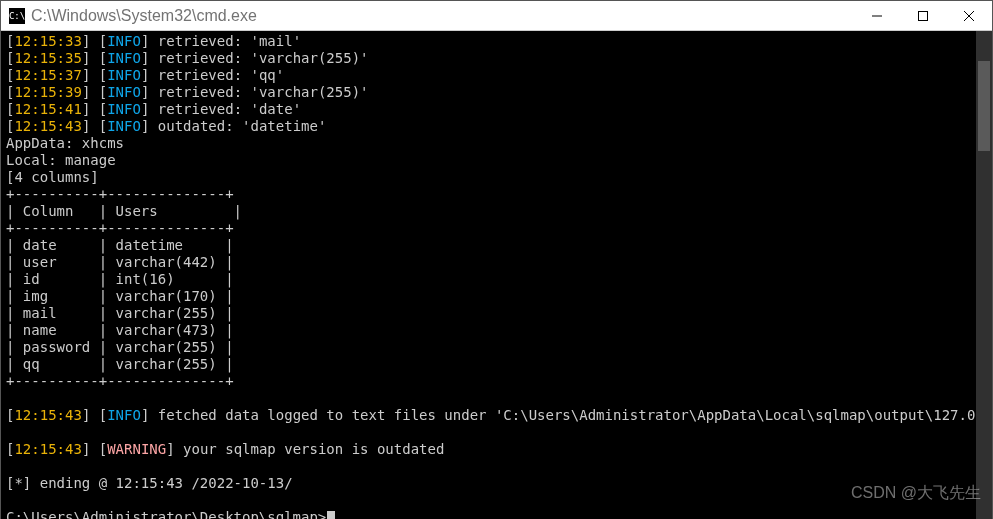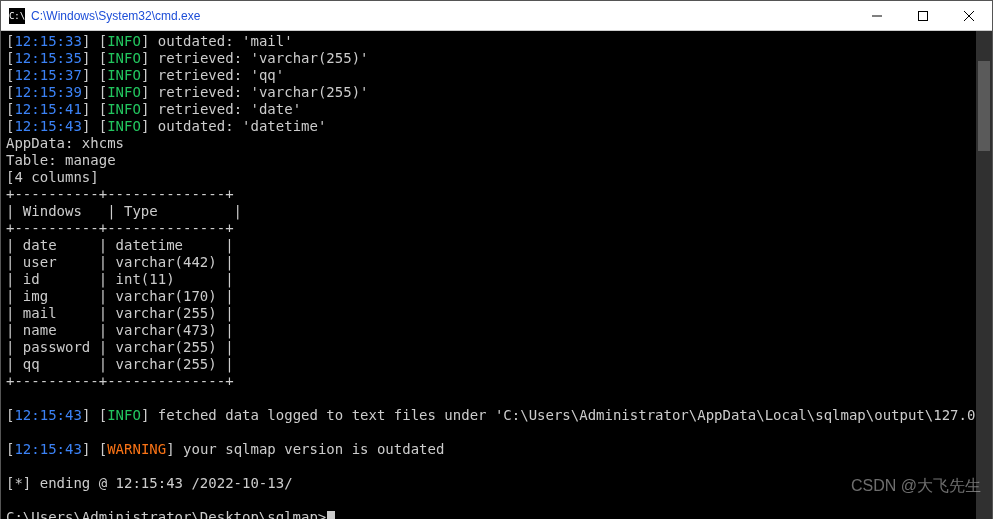--- a/index.html
+++ b/index.html
@@ -1,33 +1,33 @@
 <!DOCTYPE html>
 <html><head>
 <meta charset="utf-8">
 <style>
   * { margin:0; padding:0; box-sizing:border-box; }
   body { background:#fff; font-family:"Segoe UI",sans-serif; width:993px; height:519px; overflow:hidden; position:relative; }
   .window { width:993px; height:519px; border:1px solid #555; background:#000; display:flex; flex-direction:column; }
   .titlebar { height:30px; background:#fff; display:flex; align-items:center; border-bottom:1px solid #ccc; }
   .titlebar .icon { width:16px; height:16px; margin:0 6px 0 8px; background:#000; color:#fff; font-size:9px; font-family:Consolas,monospace; display:flex; align-items:center; justify-content:center; }
-  .titlebar .title { flex:1; font-size:12px; color:#1d4ed8; }
+  .titlebar .title { flex:1; font-size:16px; color:#737373; }
   .titlebar .btns { display:flex; }
   .titlebar .btn { width:46px; height:30px; display:flex; align-items:center; justify-content:center; font-size:10px; color:#000; }
   .titlebar .btn svg { width:10px; height:10px; }
   .term-wrap { flex:1; display:flex; background:#000; }
   .term { flex:1; padding:2px 5px; font-family:"NSimSun","SimSun",Consolas,monospace; font-size:14px; line-height:17px; color:#ccc; white-space:pre; overflow:hidden; }
   .scrollbar { width:16px; background:#303030; position:relative; }
   .scroll-thumb { position:absolute; top:30px; left:2px; width:12px; height:90px; background:#5a5a5a; }
-  .ts { color:#3b82f6; }
-  .lvl-info { color:#22c55e; }
-  .lvl-warn { color:#f97316; }
+  .ts { color:#eab308; }
+  .lvl-info { color:#0ea5e9; }
+  .lvl-warn { color:#fca5a5; }
   .brkt { color:#ccc; }
   .txt { color:#ccc; }
-  .watermark { position:absolute; right:12px; bottom:22px; color:rgba(200,200,200,.55); font-size:16px; font-family:sans-serif; pointer-events:none; }
+  .watermark { position:absolute; right:12px; bottom:15px; color:rgba(200,200,200,.55); font-size:16px; font-family:sans-serif; pointer-events:none; }
   .cursor { display:inline-block; width:8px; height:14px; background:#ccc; vertical-align:text-bottom; margin-left:1px; }
 </style>
 </head>
 <body>
 
 <div class="window">
   <div class="titlebar">
     <div class="icon">C:\</div>
     <div class="title">C:\Windows\System32\cmd.exe</div>
     <div class="btns">
@@ -43,35 +43,35 @@
         </div>
       <div class="btn">
           <svg viewBox="0 0 10 10">
             <line x1="0" y1="0" x2="10" y2="10" stroke="#000" stroke-width="1"></line>
             <line x1="10" y1="0" x2="0" y2="10" stroke="#000" stroke-width="1"></line>
           </svg>
         </div>
     </div>
   </div>
   <div class="term-wrap">
-    <div class="term" id="term"><span class="brkt">[</span><span class="ts">12:15:33</span><span class="brkt">]</span> <span class="brkt">[</span><span class="lvl-info">INFO</span><span class="brkt">]</span> <span class="txt">outdated: 'mail'</span>
+    <div class="term" id="term"><span class="brkt">[</span><span class="ts">12:15:33</span><span class="brkt">]</span> <span class="brkt">[</span><span class="lvl-info">INFO</span><span class="brkt">]</span> <span class="txt">retrieved: 'mail'</span>
 <span class="brkt">[</span><span class="ts">12:15:35</span><span class="brkt">]</span> <span class="brkt">[</span><span class="lvl-info">INFO</span><span class="brkt">]</span> <span class="txt">retrieved: 'varchar(255)'</span>
 <span class="brkt">[</span><span class="ts">12:15:37</span><span class="brkt">]</span> <span class="brkt">[</span><span class="lvl-info">INFO</span><span class="brkt">]</span> <span class="txt">retrieved: 'qq'</span>
 <span class="brkt">[</span><span class="ts">12:15:39</span><span class="brkt">]</span> <span class="brkt">[</span><span class="lvl-info">INFO</span><span class="brkt">]</span> <span class="txt">retrieved: 'varchar(255)'</span>
 <span class="brkt">[</span><span class="ts">12:15:41</span><span class="brkt">]</span> <span class="brkt">[</span><span class="lvl-info">INFO</span><span class="brkt">]</span> <span class="txt">retrieved: 'date'</span>
 <span class="brkt">[</span><span class="ts">12:15:43</span><span class="brkt">]</span> <span class="brkt">[</span><span class="lvl-info">INFO</span><span class="brkt">]</span> <span class="txt">outdated: 'datetime'</span>
 <span class="txt">AppData: xhcms</span>
-<span class="txt">Table: manage</span>
+<span class="txt">Local: manage</span>
 <span class="txt">[4 columns]</span>
 <span class="txt">+----------+--------------+</span>
-<span class="txt">| Windows   | Type         |</span>
+<span class="txt">| Column   | Users         |</span>
 <span class="txt">+----------+--------------+</span>
 <span class="txt">| date     | datetime     |</span>
 <span class="txt">| user     | varchar(442) |</span>
-<span class="txt">| id       | int(11)      |</span>
+<span class="txt">| id       | int(16)      |</span>
 <span class="txt">| img      | varchar(170) |</span>
 <span class="txt">| mail     | varchar(255) |</span>
 <span class="txt">| name     | varchar(473) |</span>
 <span class="txt">| password | varchar(255) |</span>
 <span class="txt">| qq       | varchar(255) |</span>
 <span class="txt">+----------+--------------+</span>
 
 <span class="brkt">[</span><span class="ts">12:15:43</span><span class="brkt">]</span> <span class="brkt">[</span><span class="lvl-info">INFO</span><span class="brkt">]</span> <span class="txt">fetched data logged to text files under 'C:\Users\Administrator\AppData\Local\sqlmap\output\127.0.0.1'</span>
 
 <span class="brkt">[</span><span class="ts">12:15:43</span><span class="brkt">]</span> <span class="brkt">[</span><span class="lvl-warn">WARNING</span><span class="brkt">]</span> <span class="txt">your sqlmap version is outdated</span>

